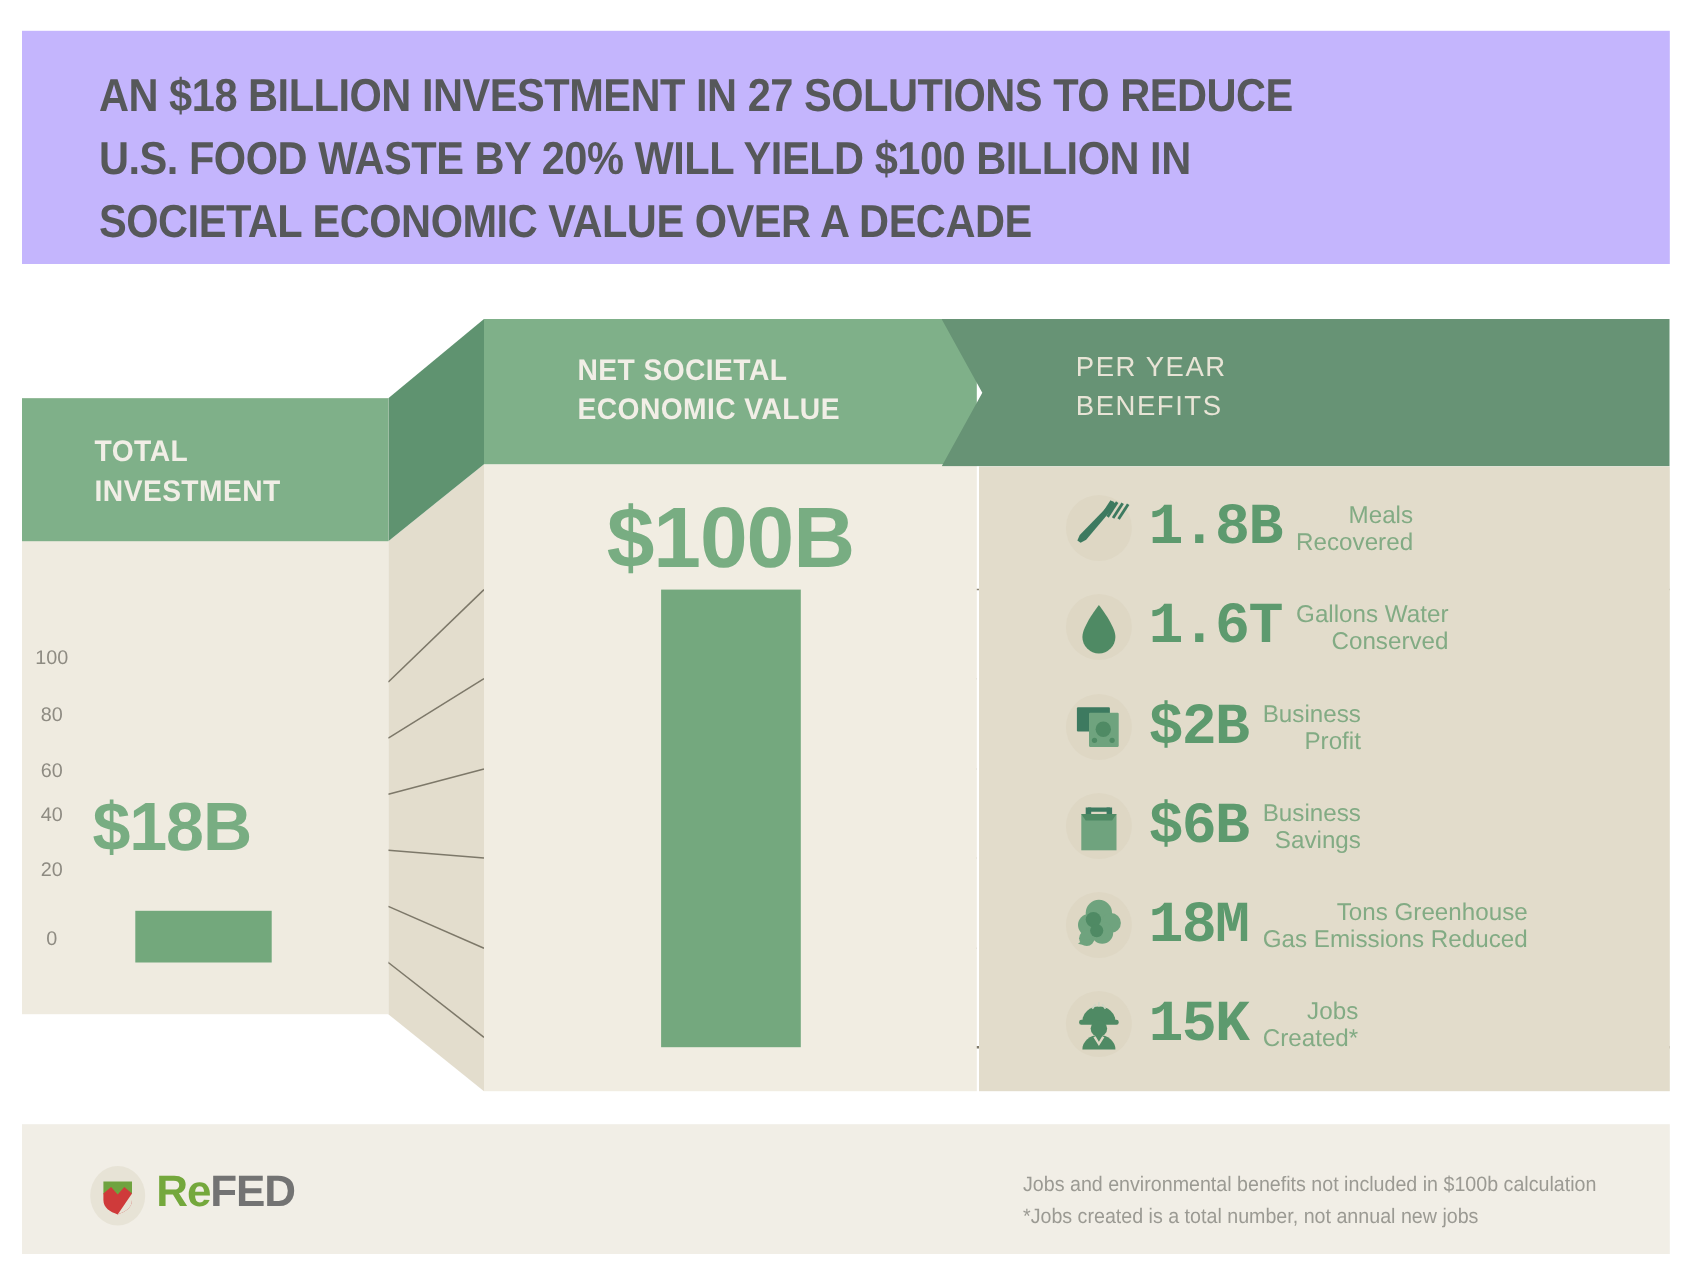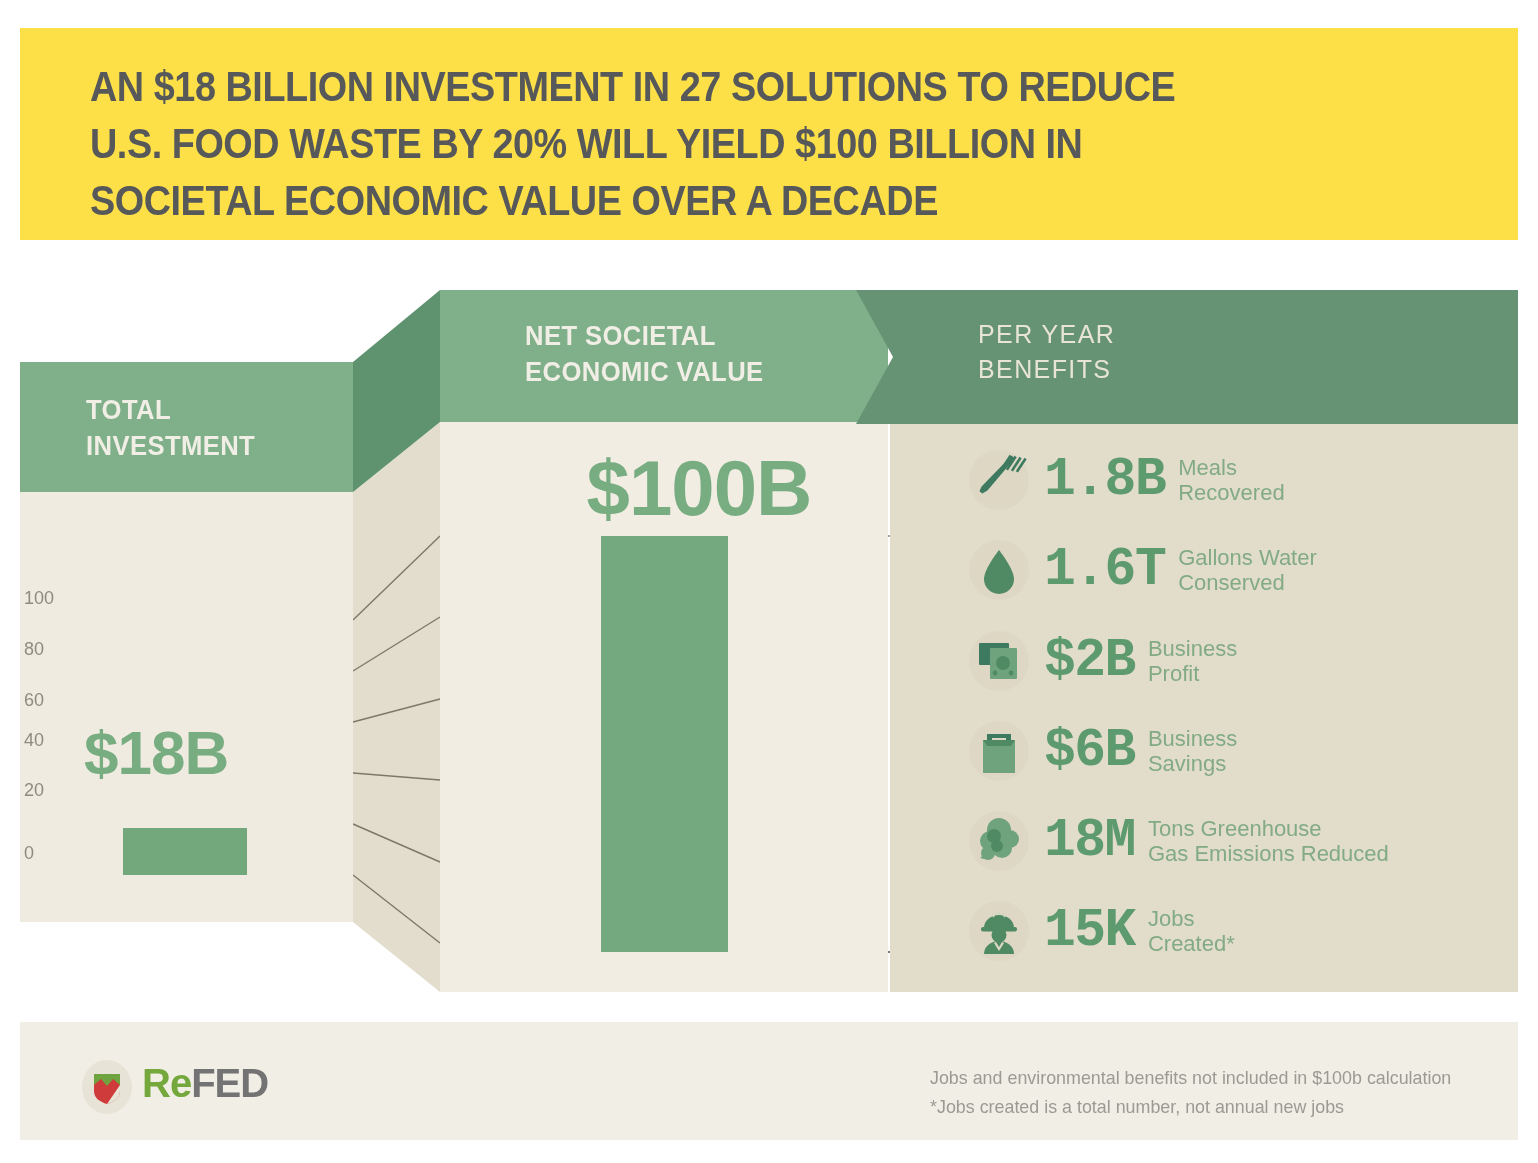--- a/index.html
+++ b/index.html
@@ -21,21 +21,21 @@
     height: 1163px;
   }
 
   
   .title-band {
     position: absolute;
     left: 20px;
     top: 28px;
     width: 1498px;
     height: 212px;
-    background: #fde047;
+    background: #c4b5fd;
   }
   .title-text {
     position: absolute;
     left: 70px;
     top: 30px;
     width: 1400px;
     color: #56585a;
     font-family: "Liberation Sans Narrow", "Liberation Sans", sans-serif;
     font-weight: bold;
     font-size: 42px;
@@ -92,21 +92,21 @@
     position: absolute;
     left: 20px;
     top: 600px;
     width: 50px;
     height: 290px;
   }
   .axis-tick {
     position: absolute;
     right: 0;
     width: 46px;
-    text-align: left;
+    text-align: center;
     color: #8e8b82;
     font-size: 18px;
     font-family: "Liberation Sans", sans-serif;
   }
   .bar-left {
     position: absolute;
     background: #73a87c;
   }
 
   
@@ -145,21 +145,20 @@
     position: absolute;
     left: 440px;
     top: 443px;
     width: 448px;
     text-align: center;
     color: #78ad82;
     font-weight: bold;
     font-size: 78px;
     letter-spacing: -1px;
     font-family: "Liberation Sans", sans-serif;
-    padding-left: 35px;
   }
   .bar-mid {
     position: absolute;
     background: #74a87e;
   }
 
   
   .right-panel {
     position: absolute;
     left: 890px;
@@ -226,20 +225,21 @@
     white-space: nowrap;
     font-family: Liberation Mono, monospace;
   }
   .benefit-label {
     color: #82ab84;
     font-size: 22px;
     line-height: 25px;
     margin-left: 13px;
     font-family: "Liberation Sans", sans-serif;
     font-weight: 400;
+    text-align: right;
   }
   .benefit-label span { display:block; white-space: nowrap; }
 
   
   .footer-band {
     position: absolute;
     left: 20px;
     top: 1022px;
     width: 1498px;
     height: 118px;

